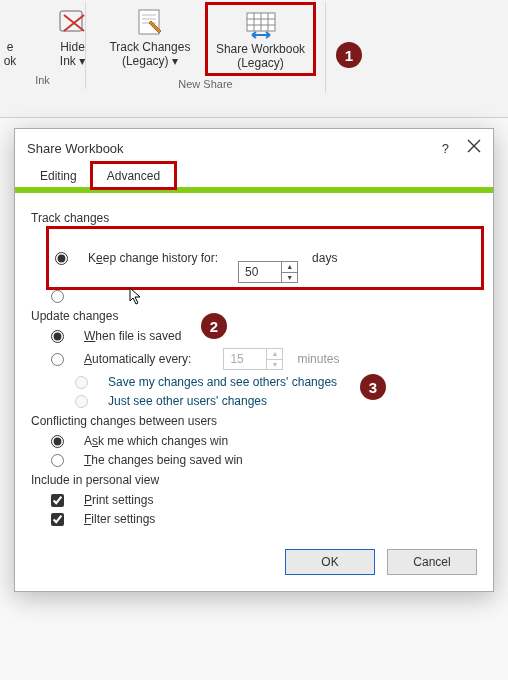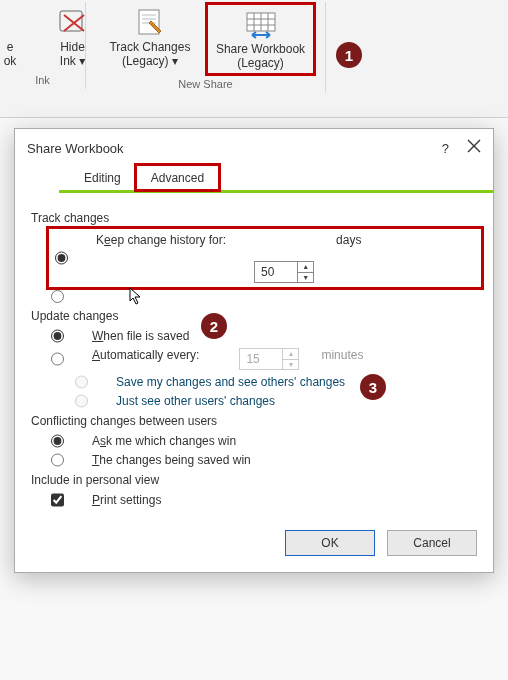--- a/index.html
+++ b/index.html
@@ -21,29 +21,29 @@
   .badge.b2 { top: 184px; left: 186px; }
   .badge.b3 { top: 245px; left: 345px; }
 
   .dialog { position: absolute; top: 128px; left: 14px; width: 480px; background: #fff; border: 1px solid #aaa; box-shadow: 0 6px 24px rgba(0,0,0,0.25); }
   .dlg-title { display:flex; align-items:center; justify-content:space-between; padding: 10px 12px 8px 12px; }
   .dlg-title .t { font-size: 13px; color: #333; }
   .dlg-title .right { display:flex; align-items:center; gap: 18px; color:#333; }
   .help { font-size: 13px; }
   .close { font-size: 16px; }
   
-  .tabs { display:flex; align-items:flex-start; padding: 0 10px; border-bottom:3px solid #84cc16; height: 28px; margin-left: 44px; }
+  .tabs { display:flex; align-items:flex-end; padding: 0 10px; border-bottom:6px solid #84cc16; height: 28px; }
   .tab { padding: 5px 14px 4px 14px; font-size: 12px; color: #333; border: 1px solid transparent; margin-bottom:-1px; }
   .tab.active { border: 1px solid #ccc; border-bottom: 1px solid #fff; background:#fff; }
   .tab.hl { outline: 3px solid #c00000; outline-offset: -1px; }
   
   .dlg-body { padding: 12px 14px 4px 14px; font-size: 12px; color:#333; }
   .section-title { margin: 6px 0 6px 2px; }
   .opts { padding-left: 22px; }
-  .row { display:flex; gap:22px; margin: 5px 0; }
+  .row { display:flex; align-items:center; gap:14px; margin: 5px 0; }
   .sub { padding-left: 24px; color:#999; }
   .sub .row span { color:#0c4a6e; }
   input[type=radio], input[type=checkbox] { margin:0 6px 0 0; accent-color:#333; }
   .sub input[type=radio] { accent-color:#aaa; }
   .u { text-decoration: underline; }
   
   .numfield { border:1px solid #888; width:60px; height:22px; display:flex; align-items:center; padding-left:6px; font-size:12px; position:relative; }
   .spin { position:absolute; right:0; top:0; bottom:0; width:16px; border-left:1px solid #888; display:flex; flex-direction:column;}
   .spin div { flex:1; font-size:7px; display:flex; align-items:center; justify-content:center; color:#444; }
   .spin div:first-child { border-bottom:1px solid #888; }
@@ -194,20 +194,24 @@
         <span><span class="u">T</span><span>he changes being saved win</span></span>
       </div>
     </div>
 
     <div class="section-title">Include in personal view</div>
     <div class="opts">
       <div class="row">
         <input type="checkbox" checked="" style="">
         <span><span class="u">P</span><span>rint settings</span></span>
       </div>
+      <div class="row">
+        <input type="checkbox" checked="" style="">
+        <span><span class="u">F</span><span>ilter settings</span></span>
+      </div>
     </div>
   </div>
 
   <div class="dlg-footer">
 
     <div class="btn primary">OK</div>
     <div class="btn">Cancel</div>
   </div>
 </div>
 

